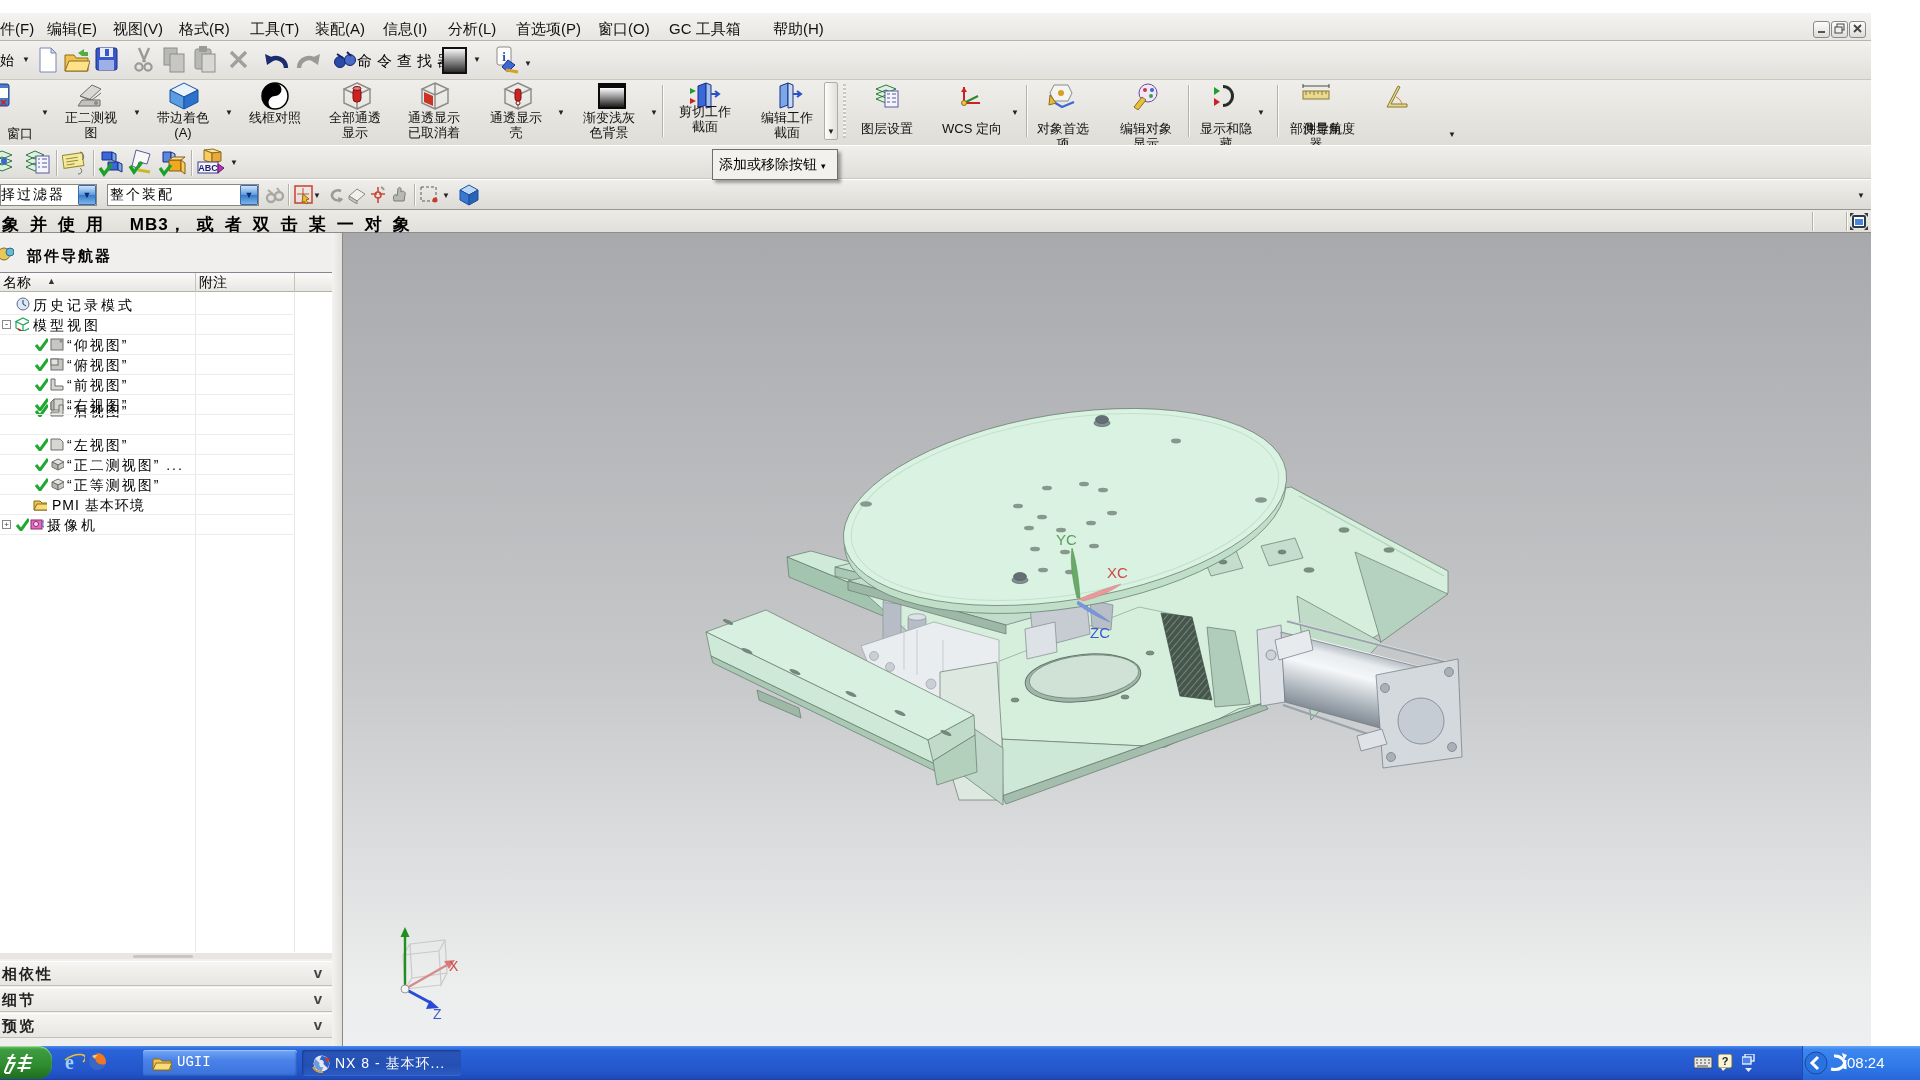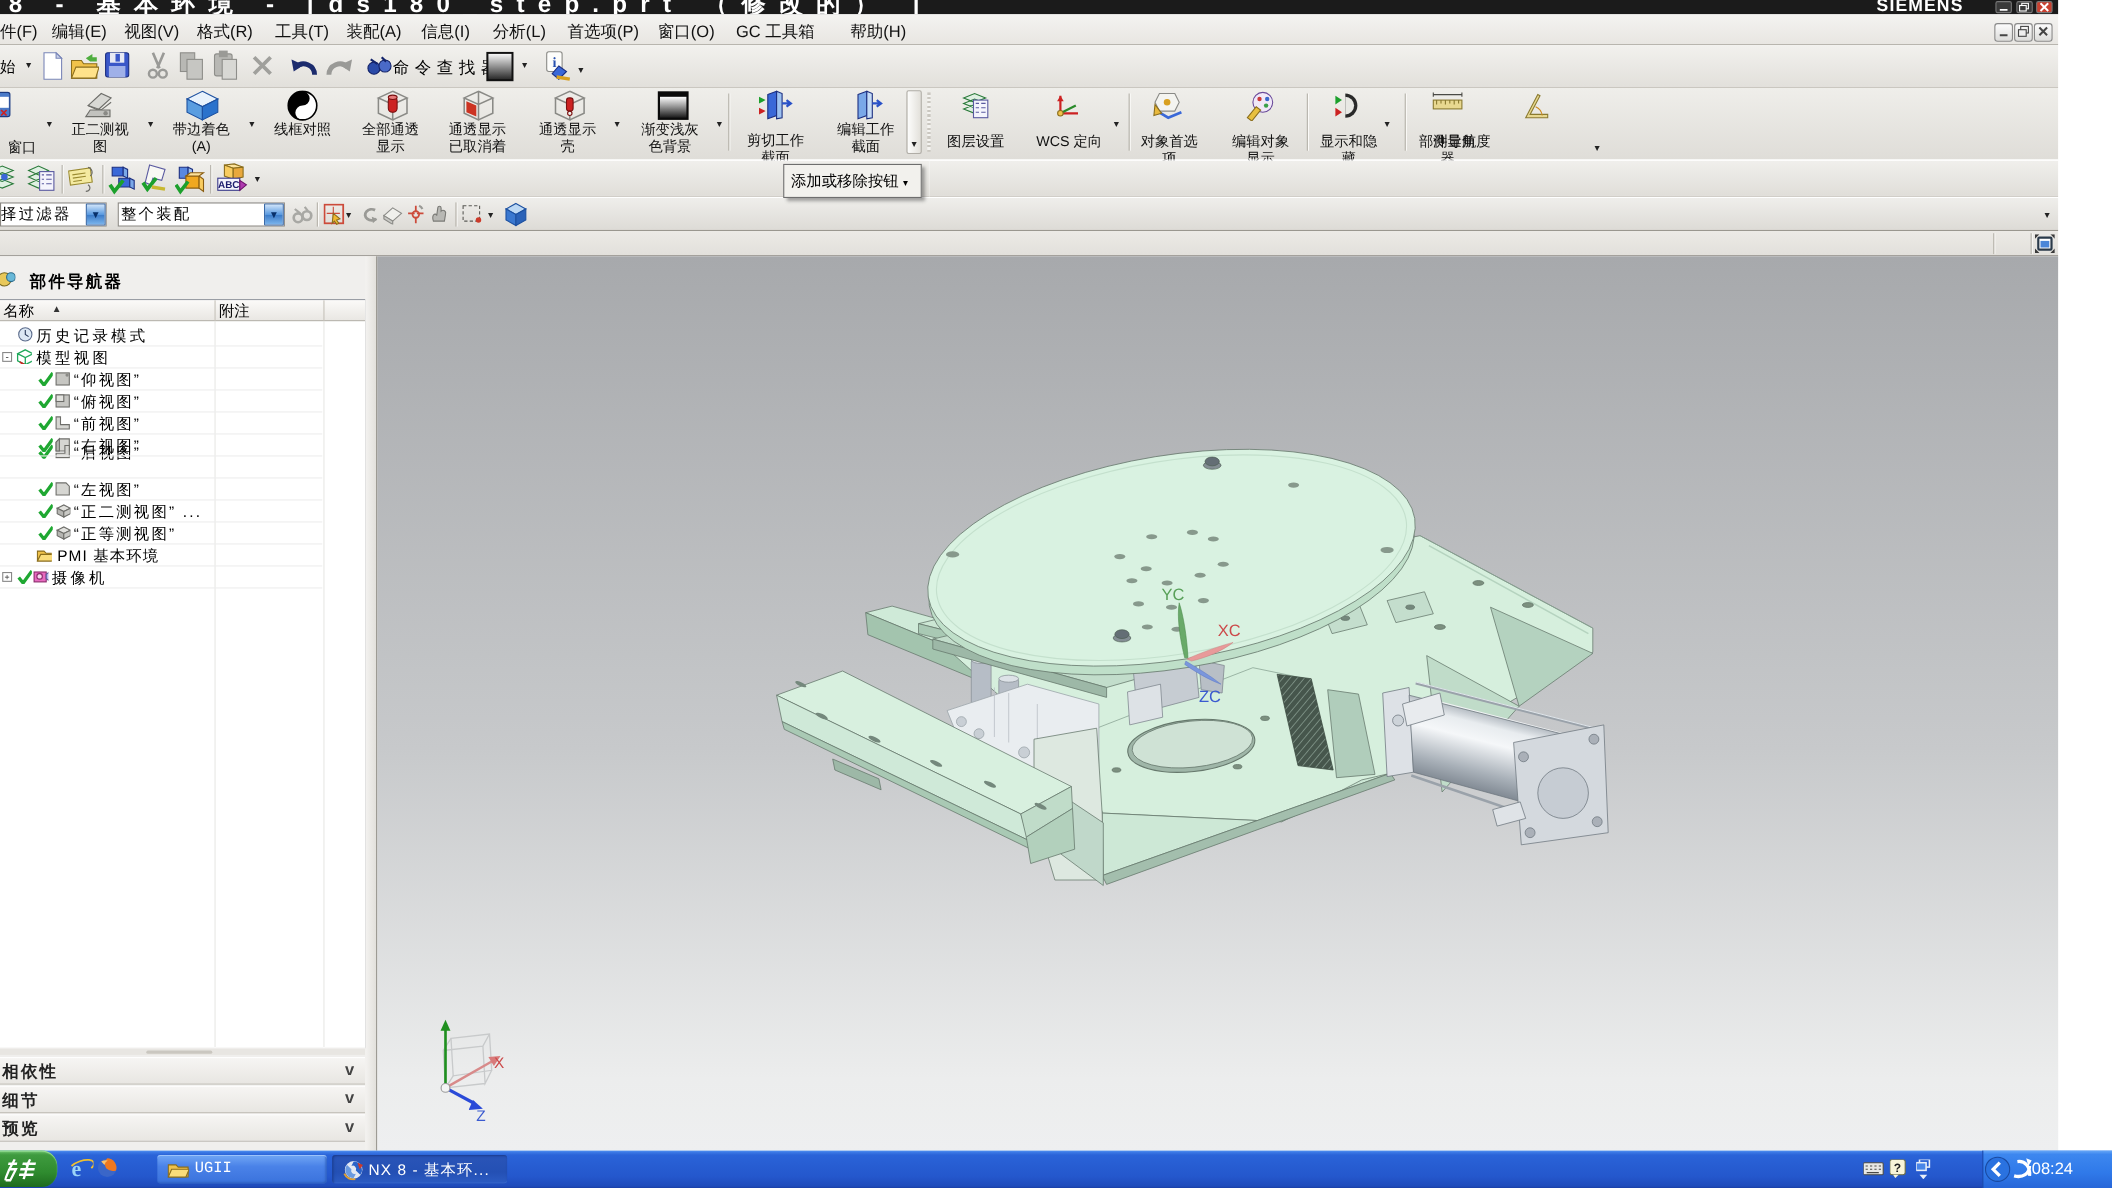--- a/index.html
+++ b/index.html
@@ -40,34 +40,20 @@
 
 #taskbar{left:0;top:1046px;width:1920px;height:34px;background:linear-gradient(#4f91f2 0%,#3a77e4 5%,#2a63d8 12%,#2457cc 70%,#1f4bbb 95%,#1a3fa5 100%)}
 .taskbtn{position:absolute;top:4px;height:26px;border-radius:3px;color:#fff;font-size:15px}
 #tray{position:absolute;right:0;top:0;width:118px;height:34px;background:linear-gradient(#66a7f7,#3d87ef 10%,#2f79e9 60%,#2766d8);border-left:1px solid #1c4cb0}
 
 #tooltip{left:712px;top:149px;width:126px;height:31px;background:#f2f1ed;border:1px solid #6e6e6e;box-shadow:3px 3px 3px rgba(60,60,60,.45);font-size:14px;color:#000;line-height:29px;padding-left:6px;z-index:50}
 </style></head>
 <body>
 <div id="screen">
   <div class="abs" id="whitestrip"></div>
-  <div class="abs" id="titlebar">
-    <span class="abs" id="titletext">8 - 基本环境 - [ds180_step.prt （修改的） ]</span>
-    <span class="abs" id="siemens">SIEMENS</span>
-    <span class="abs tbtn" style="left:1814px;background:#3a3a3a"><svg width="13" height="9">
-          <path d="M3 7 h7" stroke="#fff" stroke-width="1.6"></path>
-        </svg></span>
-    <span class="abs tbtn" style="left:1833px;background:#3a3a3a"><svg width="13" height="9">
-          <rect x="4" y="1" width="6" height="5" fill="none" stroke="#fff"></rect>
-          <rect x="2" y="3" width="6" height="5" fill="#3a3a3a" stroke="#fff"></rect>
-        </svg></span>
-    <span class="abs tbtn" style="left:1851px;background:#c9402f"><svg width="13" height="9">
-          <path d="M3 1 l7 7 M10 1 l-7 7" stroke="#fff" stroke-width="1.8"></path>
-        </svg></span>
-  </div>
   <div class="abs" id="menubar">
     <span class="mi" style="left:0px">件(F)</span>
     <span class="mi" style="left:47px">编辑(E)</span>
     <span class="mi" style="left:113px">视图(V)</span>
     <span class="mi" style="left:179px">格式(R)</span>
     <span class="mi" style="left:250px">工具(T)</span>
     <span class="mi" style="left:315px">装配(A)</span>
     <span class="mi" style="left:383px">信息(I)</span>
     <span class="mi" style="left:448px">分析(L)</span>
     <span class="mi" style="left:516px">首选项(P)</span>
@@ -216,21 +202,21 @@
     <span class="big" style="left:578px;top:30px;width:62px">渐变浅灰<br>色背景</span>
       <span class="abs ddarr" style="left:650px;top:28px">▼</span>
     <span class="vsep" style="left:662px;top:5px;height:52px"></span>
     <svg class="abs" style="left:688px;top:2px" width="34" height="28">
         <path d="M2 6 l6 3 -6 3 z" fill="#1ca02c"></path>
         <path d="M2 16 l6 3 -6 3 z" fill="#cc2222"></path>
         <path d="M10 4 l8 -3 v22 l-8 3 z" fill="#3a68d8" stroke="#1c2f80"></path>
         <path d="M18 1 l5 2 v22 l-5 1 z" fill="#9ec2f0" stroke="#1c2f80"></path>
         <path d="M23 12 h8 m-4 -3 l4 3 -4 3" stroke="#2a52c8" stroke-width="2" fill="none"></path>
       </svg>
-    <span class="big" style="left:676px;top:40px;width:58px">剪切工作<br>截面</span>
+    <span class="big" style="left:676px;top:24px;width:58px">剪切工作<br>截面</span>
     <svg class="abs" style="left:772px;top:2px" width="34" height="28">
         <path d="M8 4 l8 -3 v22 l-8 3 z" fill="#7aa8e8" stroke="#1c2f80"></path>
         <path d="M16 1 l5 2 v22 l-5 1 z" fill="#c6dcf6" stroke="#1c2f80"></path>
         <path d="M21 12 h8 m-4 -3 l4 3 -4 3" stroke="#2a52c8" stroke-width="2" fill="none"></path>
       </svg>
     <span class="big" style="left:758px;top:30px;width:58px">编辑工作<br>截面</span>
     <span class="abs" style="left:824px;top:2px;width:14px;height:58px;background:linear-gradient(90deg,#fdfdfc,#e2e0da);border:1px solid #b0ada6;border-radius:2px"></span>
     <span class="abs ddarr" style="left:827px;top:47px;font-size:8px">▼</span>
     <span class="abs" style="left:843px;top:4px;width:3px;height:54px;background:repeating-linear-gradient(#cac7c0 0 2px,#f4f3f0 2px 4px)"></span>
     <svg class="abs" style="left:872px;top:3px" width="30" height="27">
@@ -378,20 +364,21 @@
       </svg>
     <span class="abs ddarr" style="left:442px;top:11px">▼</span>
     <svg class="abs" style="left:458px;top:4px" width="22" height="22">
         <path d="M11 1 L20 6 L11 11 L2 6 Z" fill="#bcd8f4" stroke="#1c50a0"></path>
         <path d="M2 6 V16 L11 21 V11 Z" fill="#3a78d0" stroke="#1c50a0"></path>
         <path d="M20 6 V16 L11 21 V11 Z" fill="#2a62b8" stroke="#1c50a0"></path>
       </svg>
     <span class="abs ddarr" style="left:1857px;top:11px">▼</span>
   </div>
   <div class="abs" id="promptbar">
+    <span class="abs" id="prompttext">象并使用 <span style="letter-spacing:1px">MB3</span>，或者双击某一对象</span>
     <span class="vsep" style="left:1812px;top:2px;height:19px"></span>
     <span class="vsep" style="left:1846px;top:2px;height:19px"></span>
     <svg class="abs" style="left:1850px;top:3px" width="18" height="17">
         <rect x="3" y="3" width="12" height="11" rx="1" fill="#fff" stroke="#2a3a4a" stroke-width="2"></rect>
         <rect x="5" y="6" width="8" height="6" fill="#4a86d8"></rect>
         <path d="M0 0 l4 0 -4 4 z M18 0 l0 4 -4 -4 z M0 17 l0 -4 4 4 z M18 17 l-4 0 4 -4 z" fill="#3a3a3a"></path>
       </svg>
   </div>
   <div class="abs" id="main">
     <div class="abs" id="nav">

